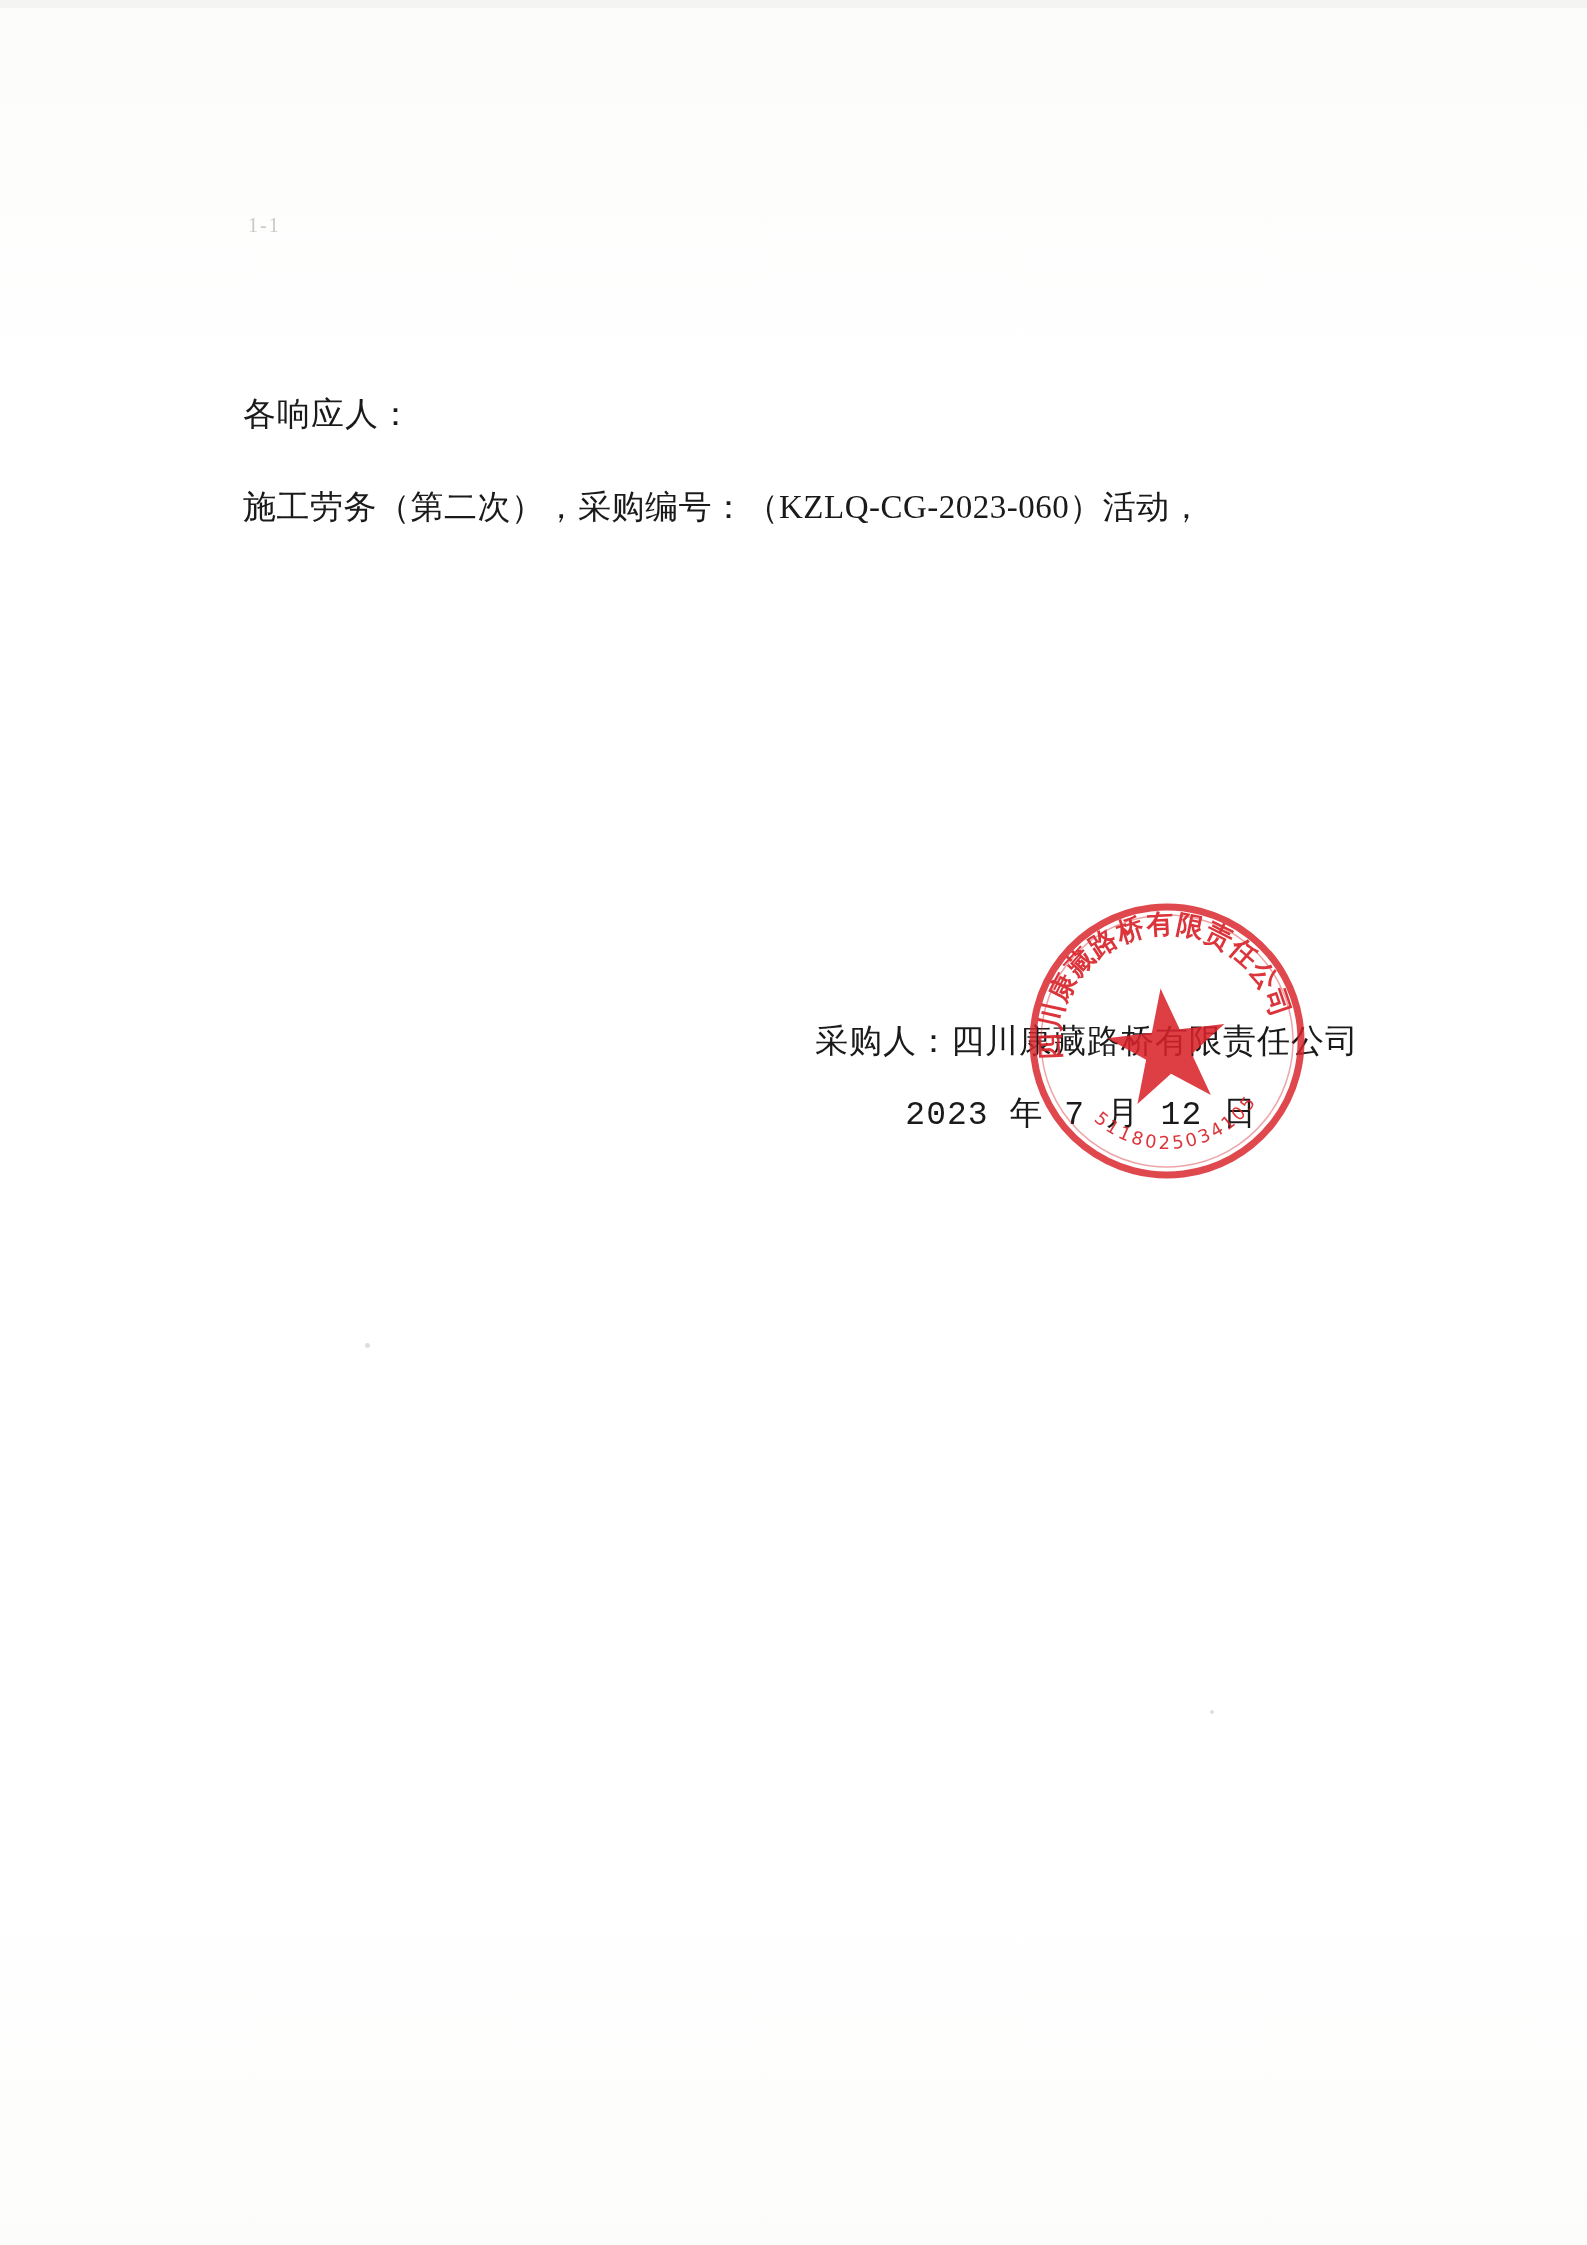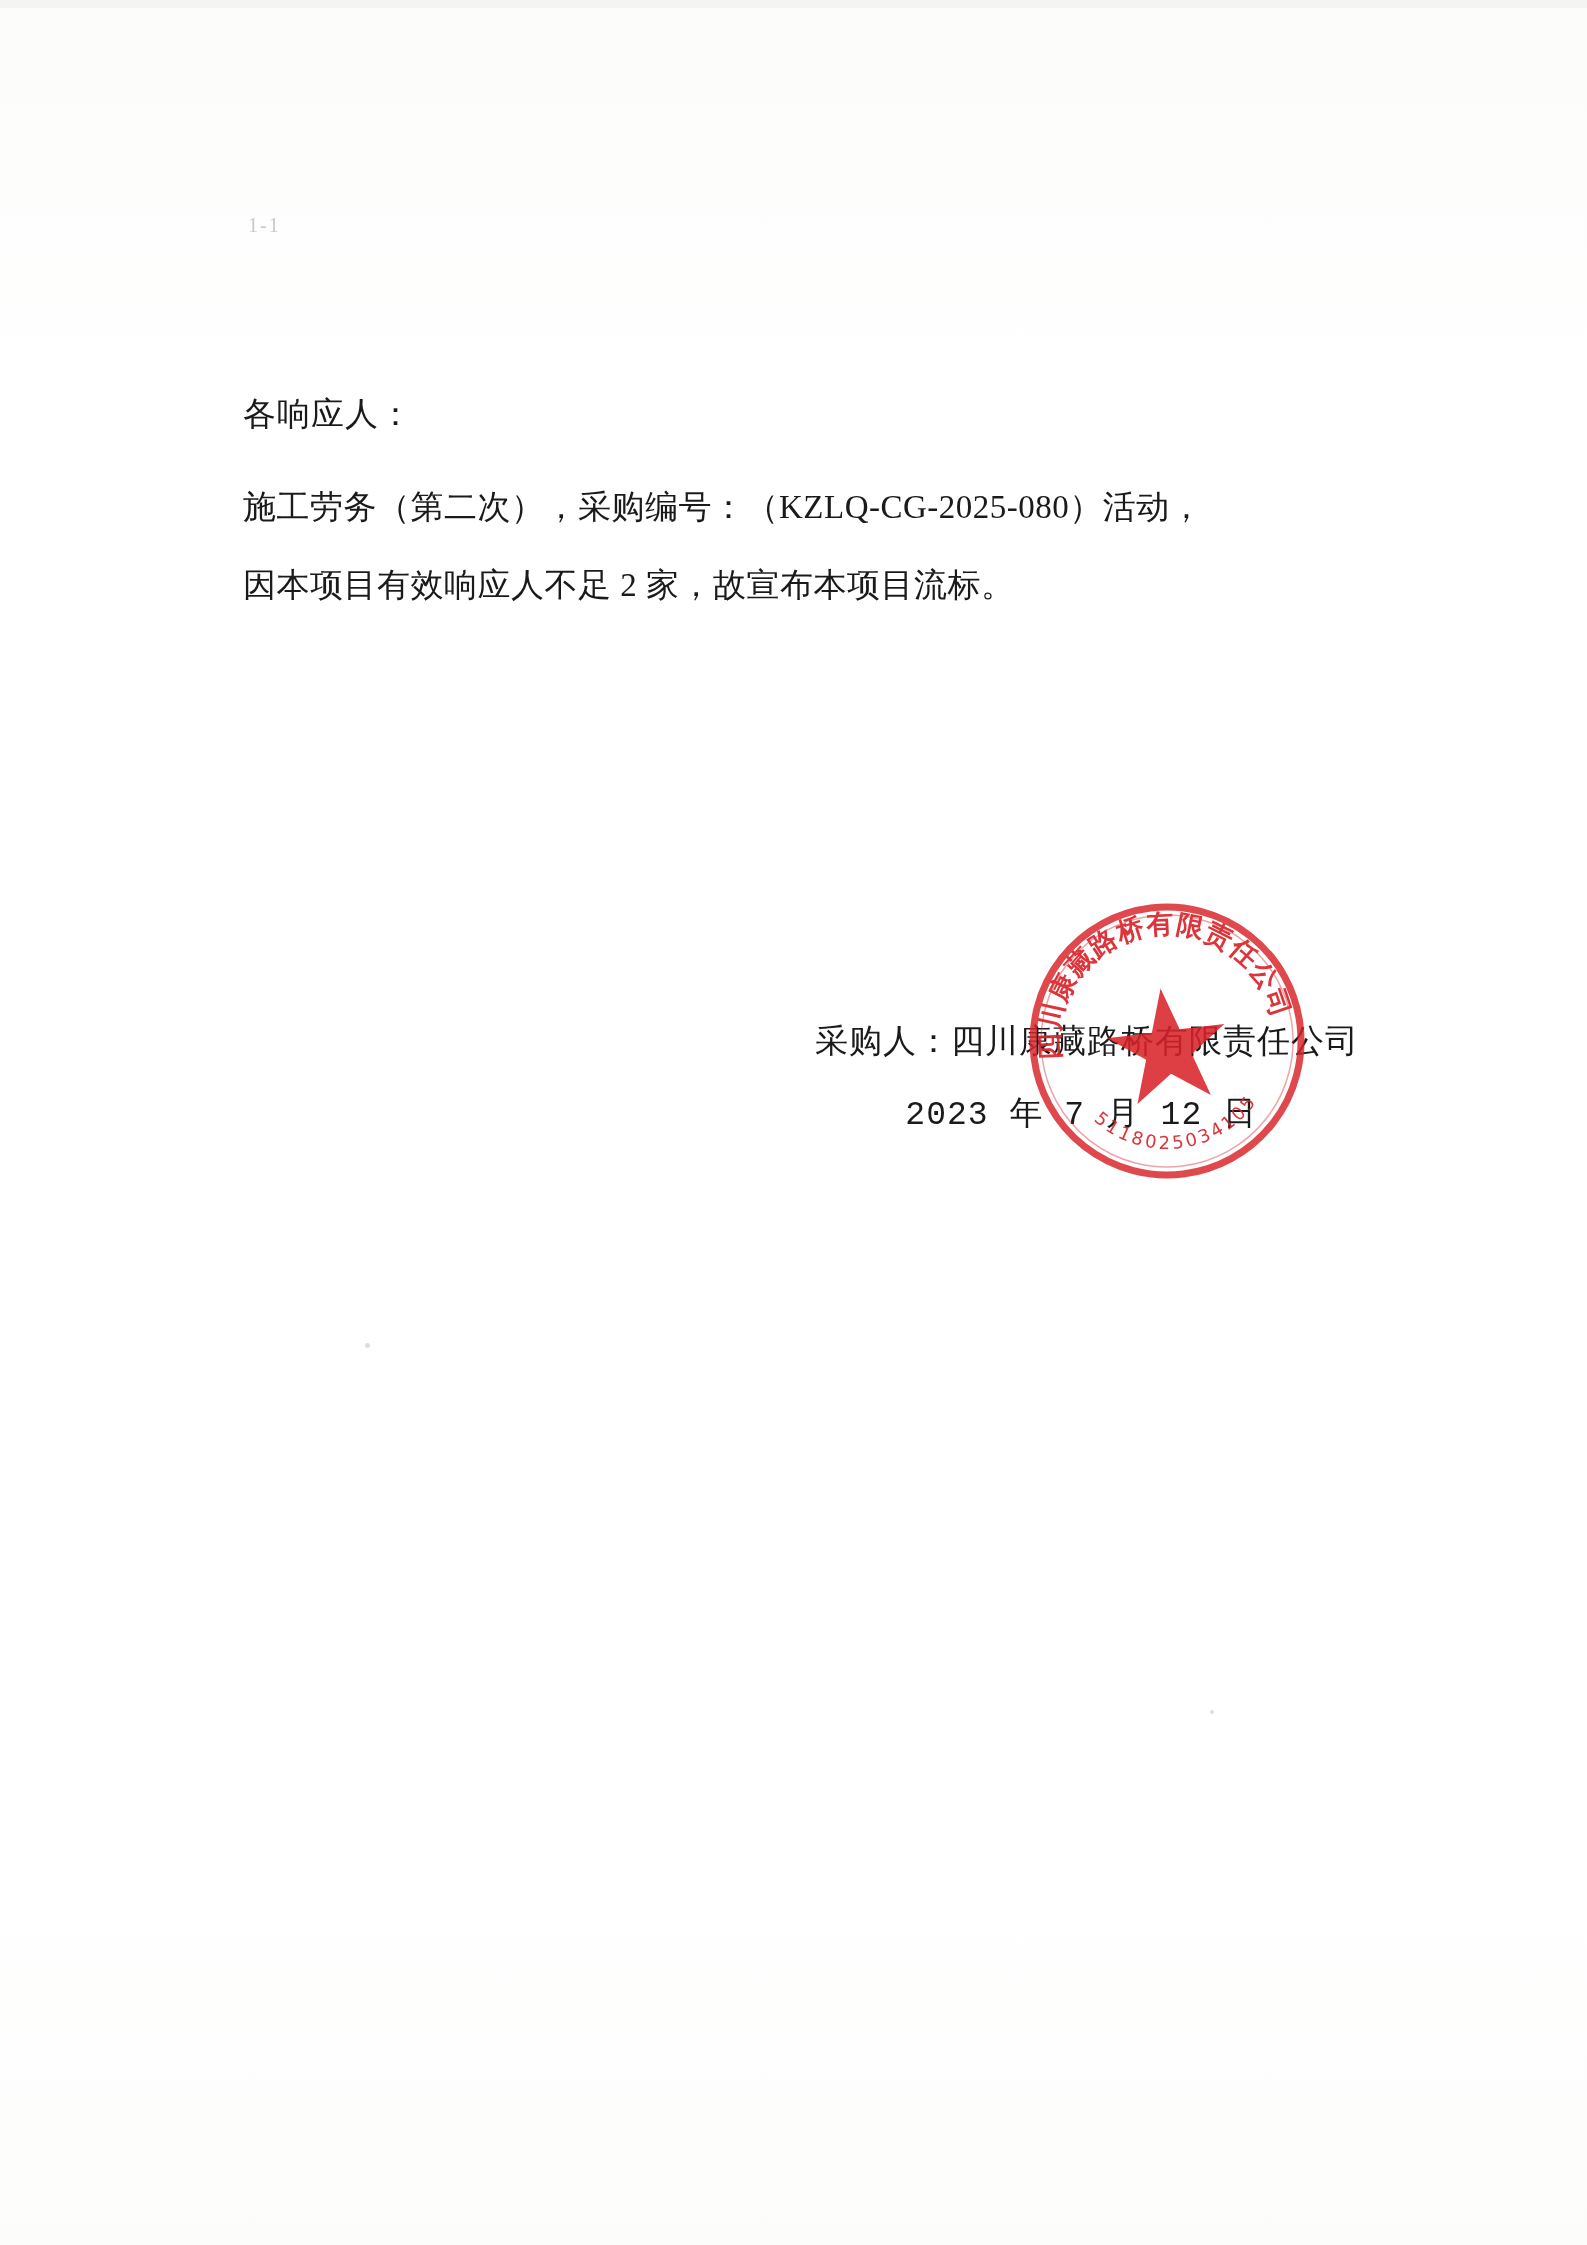--- a/index.html
+++ b/index.html
@@ -124,22 +124,21 @@
 <div class="page">
 
   <div class="scan-tint"></div>
 
   <div class="faint-mark">1-1</div>
 
 
   <div class="salutation">各响应人：</div>
 
   <div class="body-block">
-    <div class="body-line">施工劳务（第二次），采购编号：（KZLQ-CG-2025-080）活动，</div>
-    <div class="body-line">因本项目有效响应人不足 2 家，故宣布本项目流标。</div>
+    <div class="body-line">施工劳务（第二次），采购编号：（KZLQ-CG-2023-060）活动，</div>
   </div>
 
   <div class="sign-block">
     <div class="sign-line">采购人：四川康藏路桥有限责任公司</div>
     <div class="sign-line date">2023 年 7 月 12 日</div>
   </div>
 
   <div class="seal">
     <svg width="290" height="290" viewBox="0 0 290 290" xmlns="http://www.w3.org/2000/svg">
       <defs>

